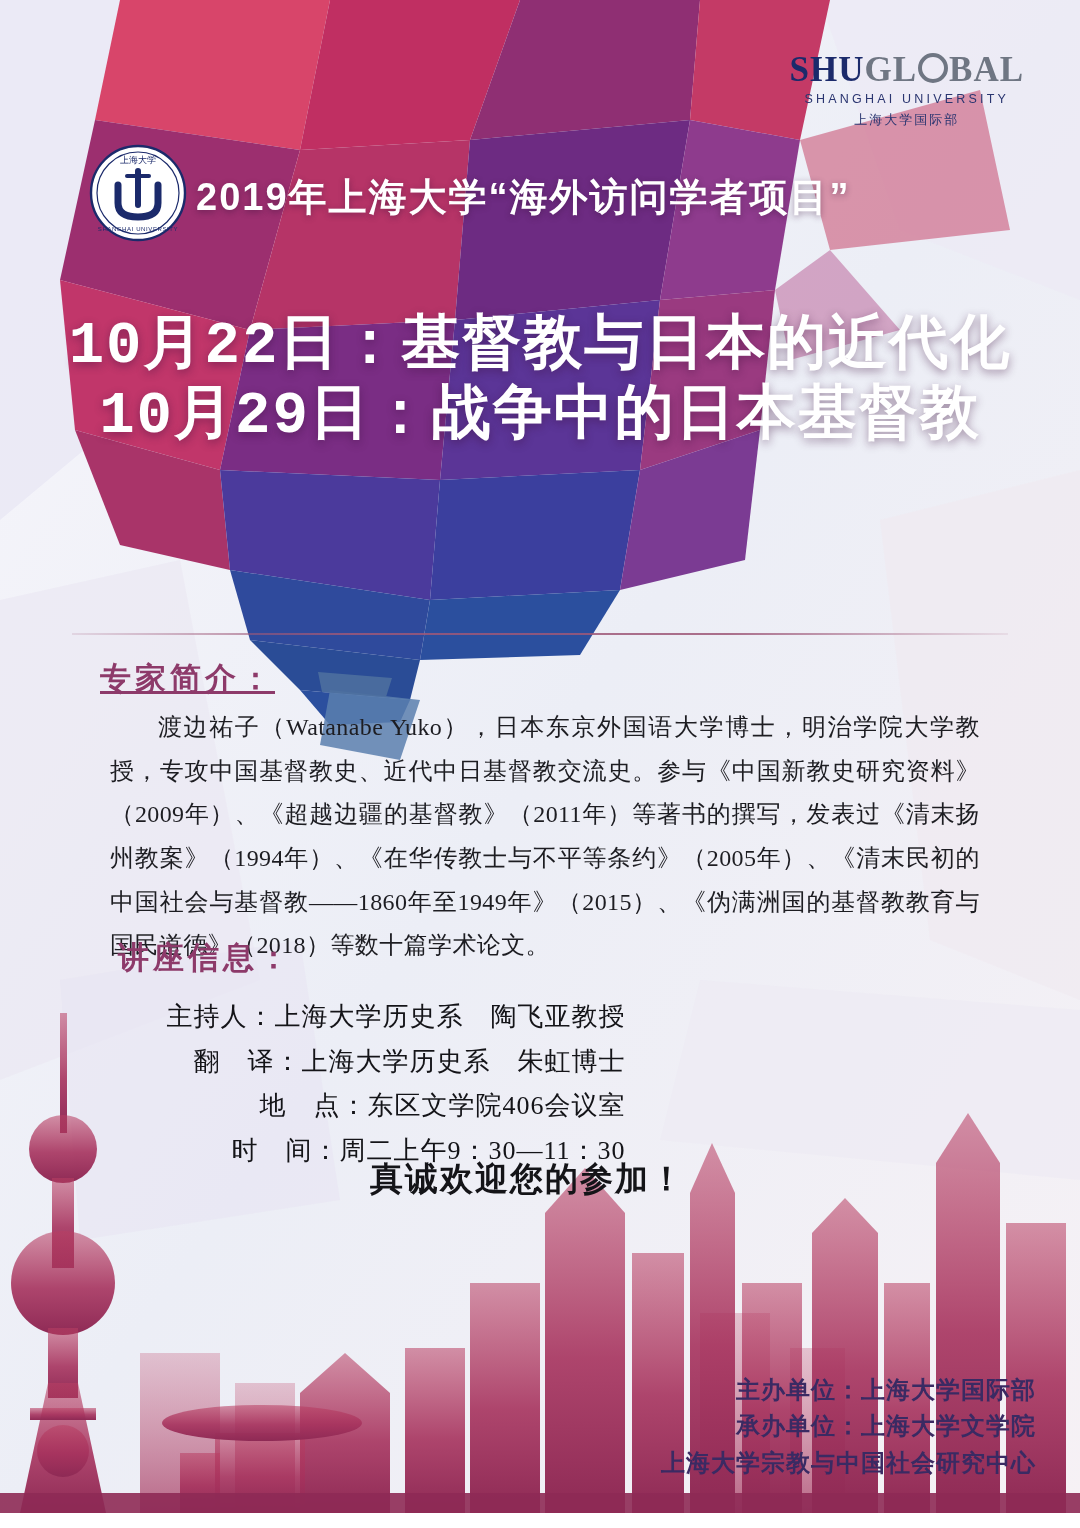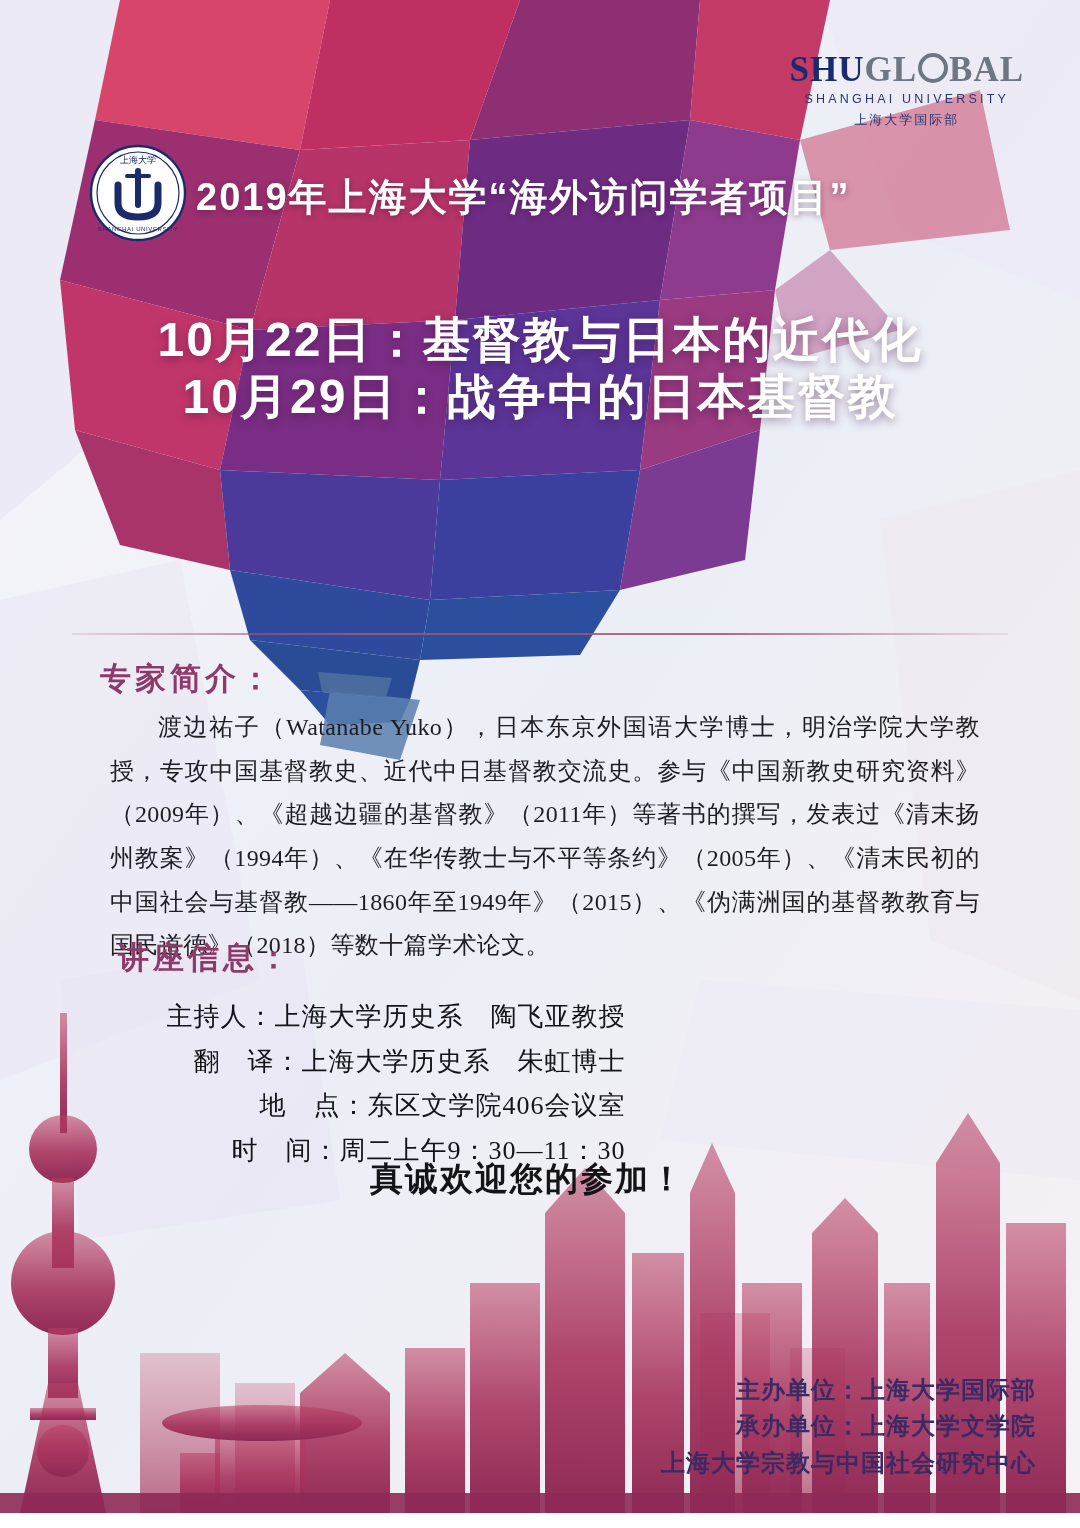--- a/index.html
+++ b/index.html
@@ -96,23 +96,23 @@
     white-space: nowrap;
   }
 
   .main-title {
     position: absolute;
     left: 0; right: 0;
     top: 312px;
     text-align: center;
   }
   .main-title div {
-    font-family: Liberation Sans, sans-serif;
-    font-weight: bold;
-    font-size: 48px;
+    font-family: Liberation Mono, monospace;
+    font-weight: bold;
+    font-size: 59px;
     line-height: 1.18;
     letter-spacing: 2px;
     color: #ffffff;
     text-shadow: 0 3px 10px rgba(60,15,60,0.45);
     white-space: nowrap;
   }
 
   .speaker-line {
     position: absolute;
     left: 0; right: 0;
@@ -140,21 +140,21 @@
   
   .section-heading {
     position: absolute;
     font-family: "Liberation Serif", serif;
     font-weight: bold;
     font-size: 31px;
     letter-spacing: 4px;
     color: #8d3a6a;
     white-space: nowrap;
   }
-  #expert-heading { left: 100px; top: 658px; }
+  #expert-heading { left: 100px; top: 658px; text-decoration: underline; }
   #lecture-heading { left: 118px; top: 937px; }
 
   
   .bio {
     position: absolute;
     left: 110px;
     top: 706px;
     width: 870px;
     font-family: "Liberation Serif", serif;
     font-size: 24px;

